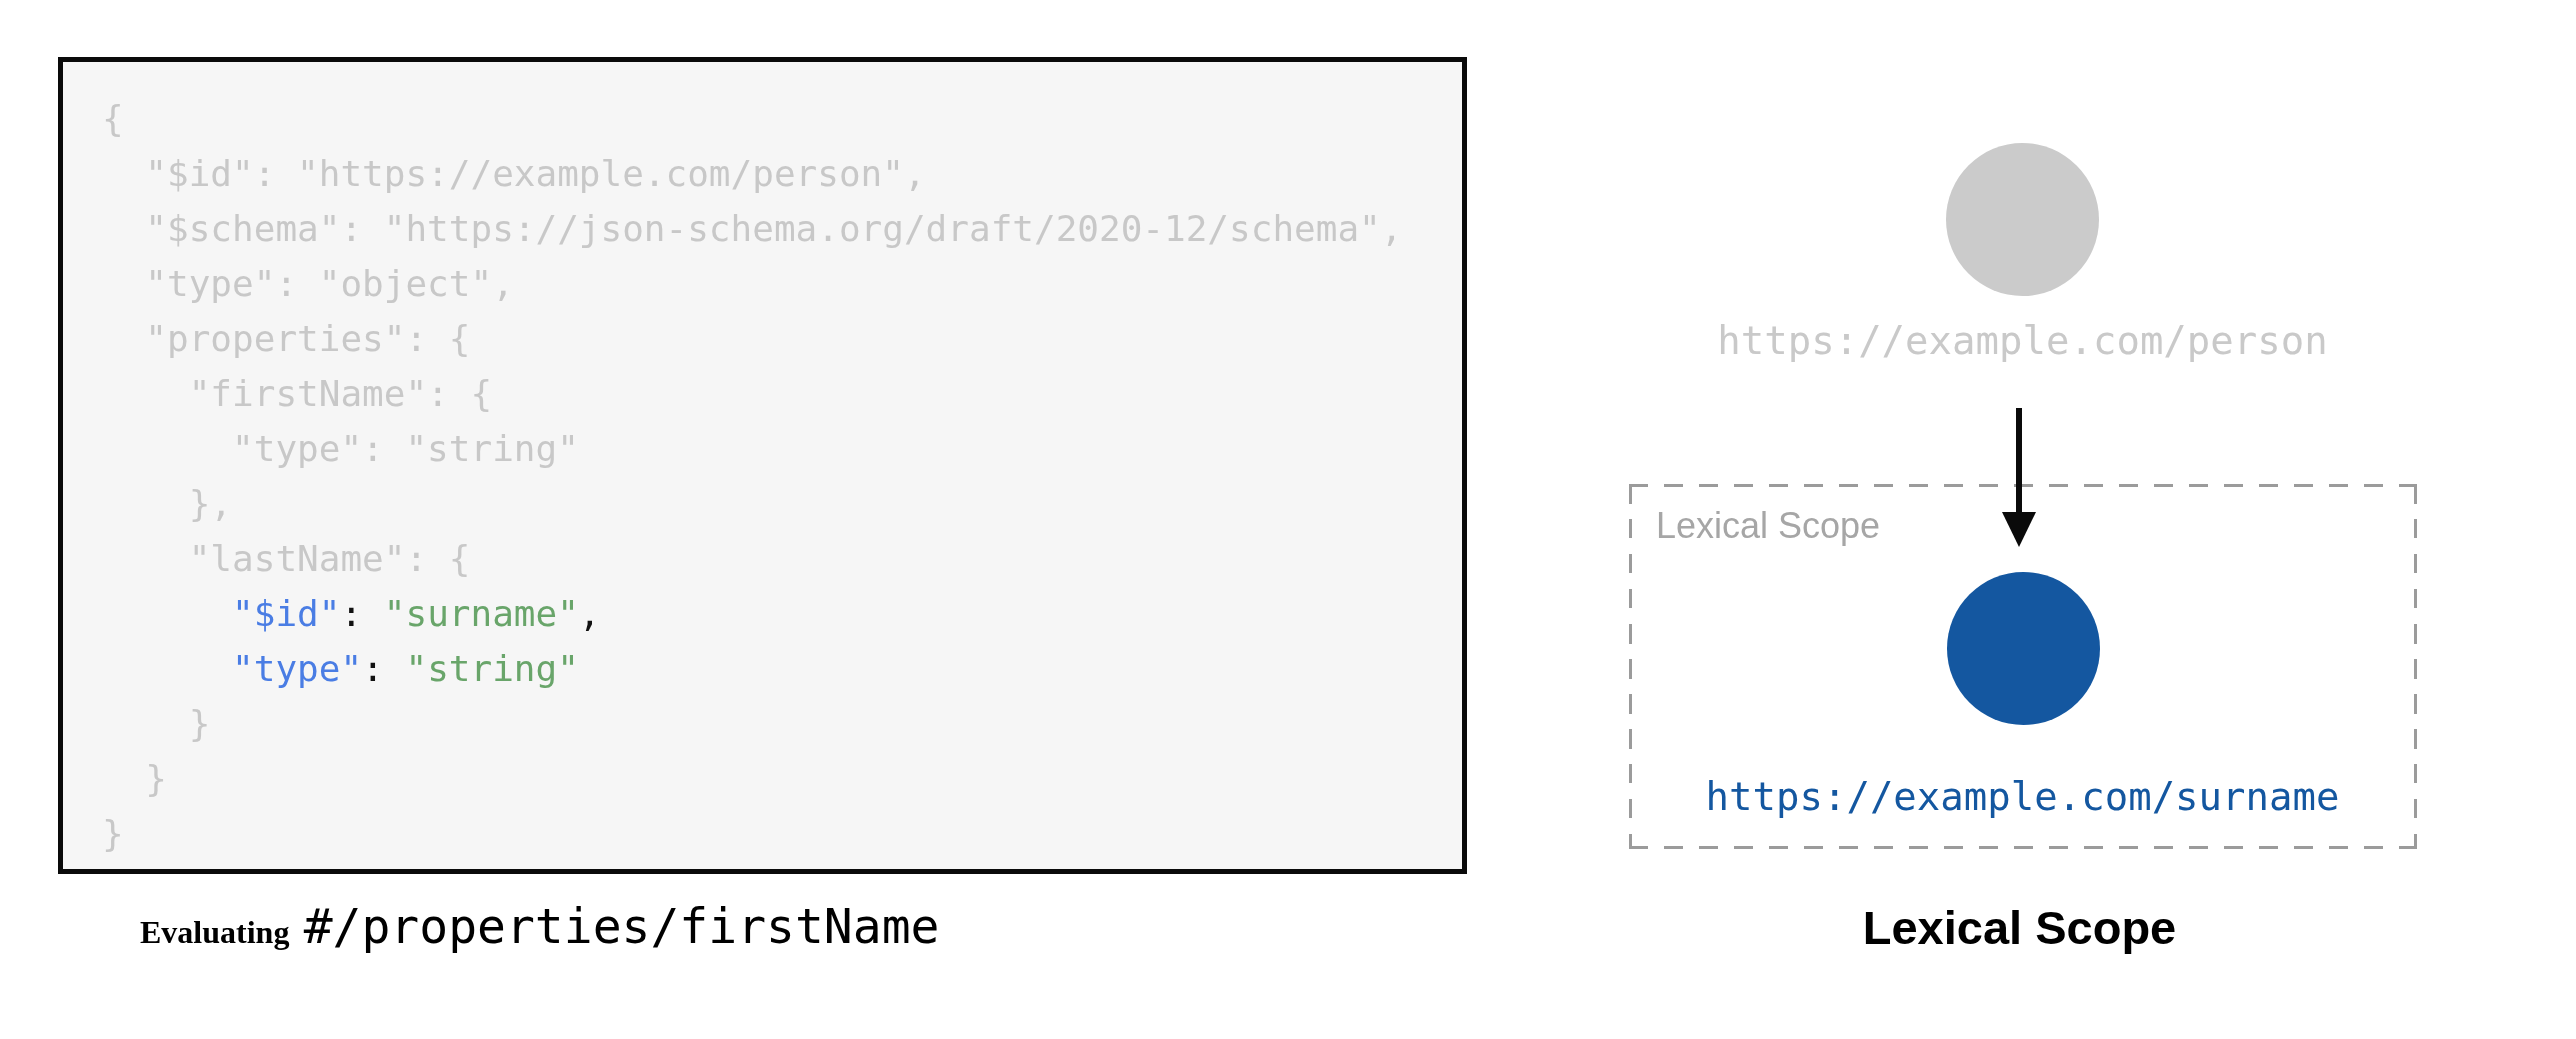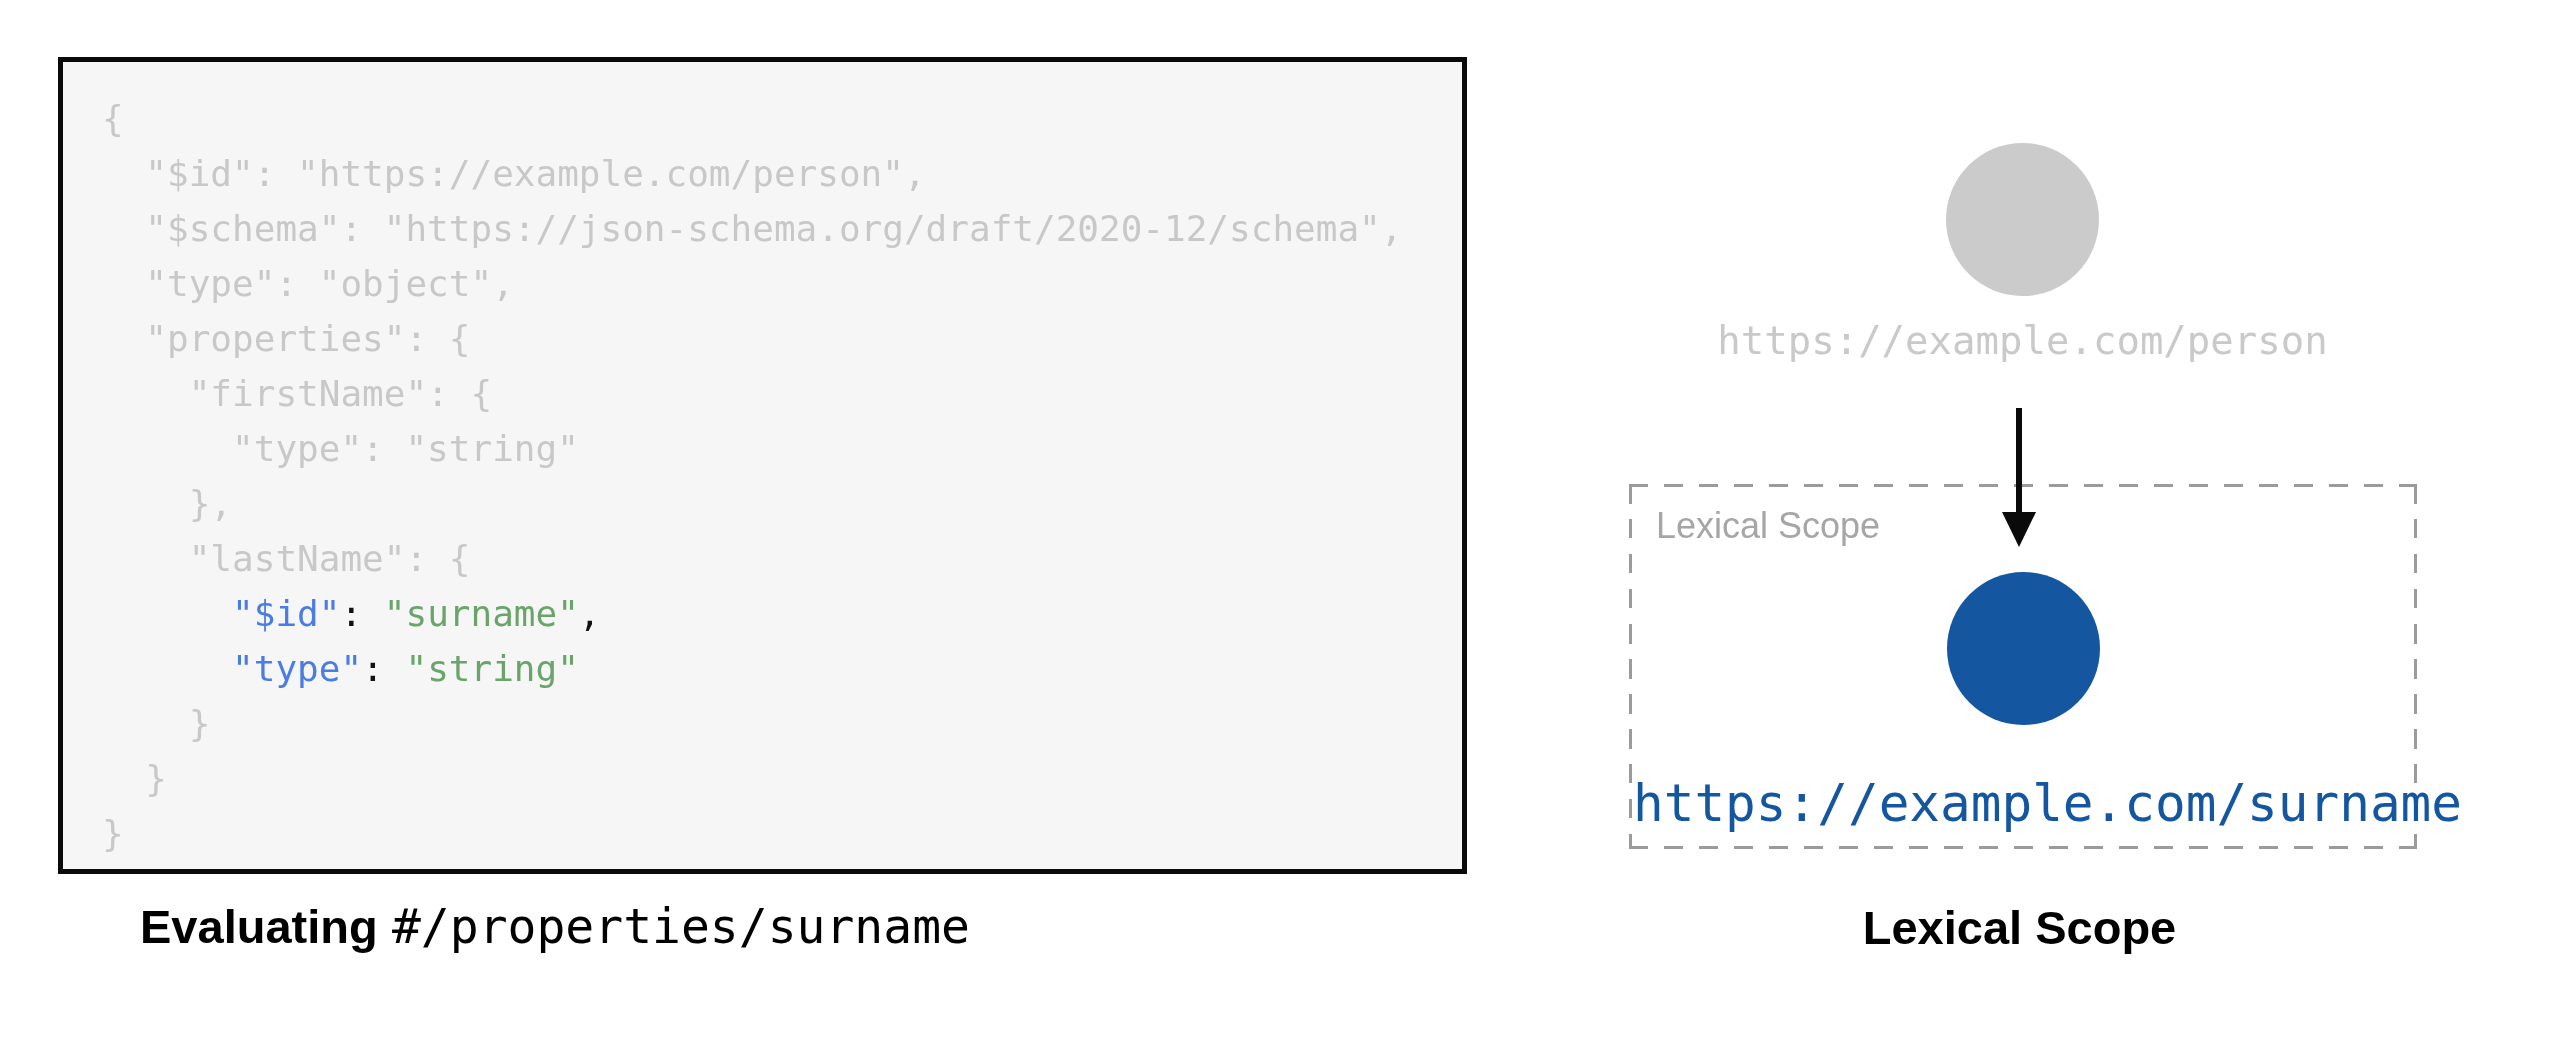--- a/index.html
+++ b/index.html
@@ -24,21 +24,21 @@
     font-size:36px;line-height:55px;white-space:pre;color:var(--code-muted);
   }
   .tok-muted{color:var(--code-muted);}
   .tok-key{color:var(--key-blue);}
   .tok-str{color:var(--val-green);}
   .tok-punct{color:var(--punct);}
   .caption-left{
     position:absolute;left:140px;top:898px;white-space:nowrap;color:var(--caption);
   }
   .caption-left .bold-part{
-    font-family:Liberation Sans, sans-serif;font-weight:bold;font-size:47px;margin-right:14.3px;
+    font-family:Liberation Serif, serif;font-weight:bold;font-size:32px;margin-right:14.3px;
   }
   .caption-left .mono-part{
     font-family:"DejaVu Sans Mono","Liberation Mono",monospace;font-size:48px;
   }
   .node{position:absolute;border-radius:50%;}
   .parent-node{left:1946px;top:143px;width:153px;height:153px;background:var(--node-gray);}
   .parent-label{
     position:absolute;left:1633px;top:318px;width:779px;text-align:center;
     font-family:"DejaVu Sans Mono","Liberation Mono",monospace;font-size:39px;color:var(--label-gray);
   }
@@ -57,37 +57,37 @@
       repeating-linear-gradient(180deg,var(--scope-border) 0 19.5px,transparent 19.5px 35px) top left/3.2px 100% no-repeat,
       repeating-linear-gradient(180deg,var(--scope-border) 0 19.5px,transparent 19.5px 35px) top right/3.2px 100% no-repeat;
   }
   .scope-box-label{
     position:absolute;left:1656px;top:505px;
     font-family:"Liberation Sans",sans-serif;font-size:36px;color:var(--scope-label);
   }
   .child-node{left:1947px;top:572px;width:153px;height:153px;background:var(--node-blue);}
   .child-label{
     position:absolute;left:1633px;top:774px;width:779px;text-align:center;
-    font-family:"DejaVu Sans Mono","Liberation Mono",monospace;font-size:51px;color:var(--label-blue);
+    font-family:"DejaVu Sans Mono","Liberation Mono",monospace;font-size:39px;color:var(--label-blue);
   }
   .caption-right{
     position:absolute;left:1630px;top:900px;width:779px;text-align:center;
     font-family:"Liberation Sans",sans-serif;font-weight:bold;font-size:47px;color:var(--caption);
     white-space:nowrap;
   }
 </style>
 </head>
 <body>
 
 <div class="code-panel">
   <div class="code-block"><div class="code-line"><span class="tok-muted">{</span></div><div class="code-line"><span class="tok-muted">  "$id": "https://example.com/person",</span></div><div class="code-line"><span class="tok-muted">  "$schema": "https://json-schema.org/draft/2020-12/schema",</span></div><div class="code-line"><span class="tok-muted">  "type": "object",</span></div><div class="code-line"><span class="tok-muted">  "properties": {</span></div><div class="code-line"><span class="tok-muted">    "firstName": {</span></div><div class="code-line"><span class="tok-muted">      "type": "string"</span></div><div class="code-line"><span class="tok-muted">    },</span></div><div class="code-line"><span class="tok-muted">    "lastName": {</span></div><div class="code-line"><span class="tok-muted">      </span><span class="tok-key">"$id"</span><span class="tok-punct">: </span><span class="tok-str">"surname"</span><span class="tok-punct">,</span></div><div class="code-line"><span class="tok-muted">      </span><span class="tok-key">"type"</span><span class="tok-punct">: </span><span class="tok-str">"string"</span></div><div class="code-line"><span class="tok-muted">    }</span></div><div class="code-line"><span class="tok-muted">  }</span></div><div class="code-line"><span class="tok-muted">}</span></div></div>
 </div>
 
 <div class="caption-left">
-  <span class="bold-part">Evaluating</span><span class="mono-part">#/properties/surname</span>
+  <span class="bold-part">Evaluating</span><span class="mono-part">#/properties/firstName</span>
 </div>
 
 <div class="node parent-node"></div>
 <div class="parent-label">https://example.com/person</div>
 
 <div class="arrow">
   <div class="arrow-shaft"></div>
   <div class="arrow-head"></div>
 </div>
 

